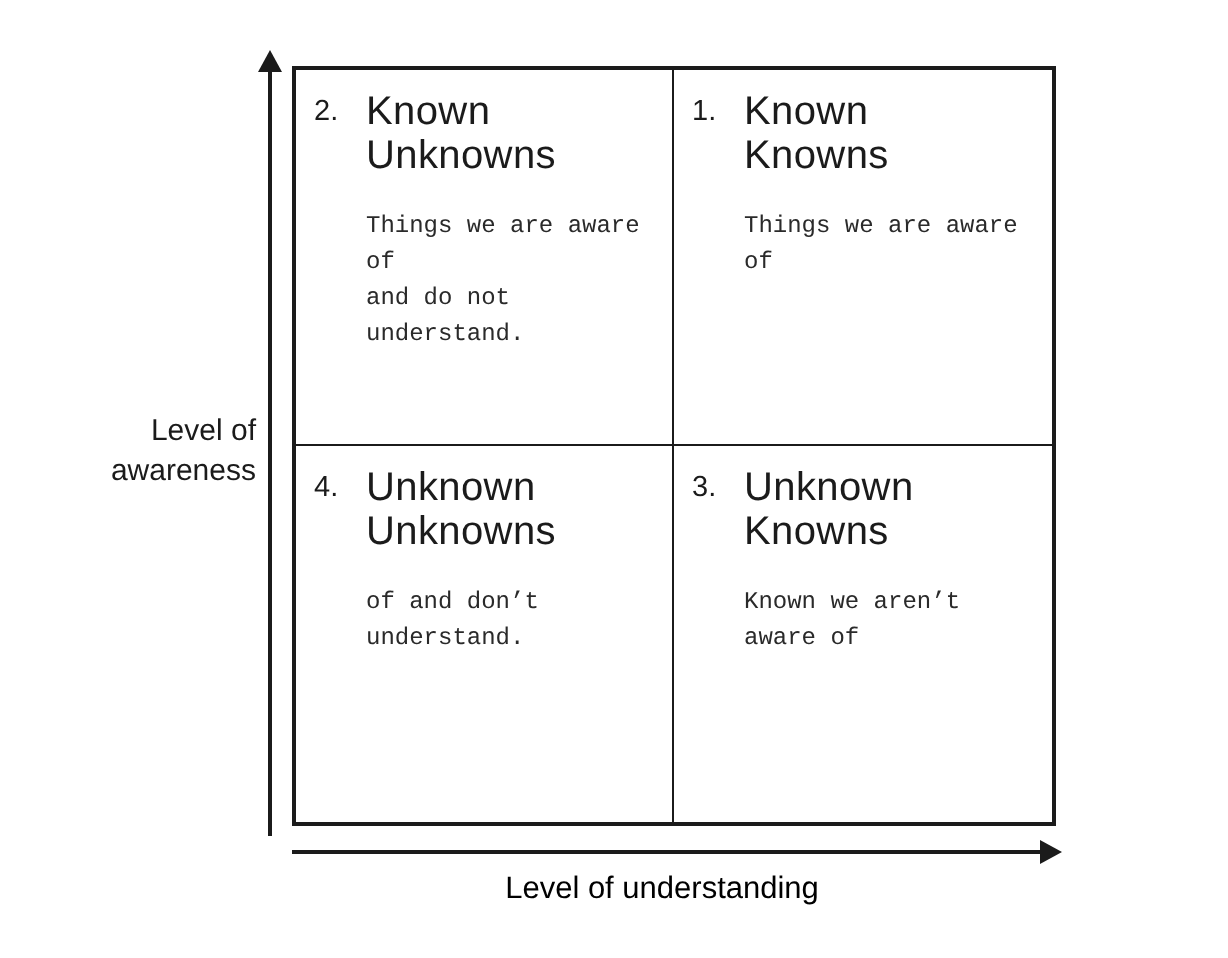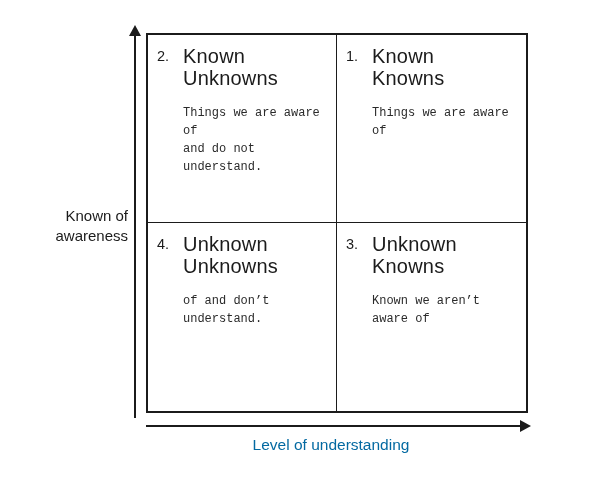--- a/index.html
+++ b/index.html
@@ -67,21 +67,21 @@
     color: #1b1b1b;
   }
   .y-axis-label span { display: block; }
   .x-axis-label {
     position: absolute;
     top: 436px;
     left: 131px;
     width: 400px;
     text-align: center;
     font-size: 15.5px;
-    color: #0369a1;
+    color: #000000;
   }
 
   
   .matrix {
     position: absolute;
     left: 146px;
     top: 33px;
     width: 382px;
     height: 380px;
     box-sizing: border-box;
@@ -127,21 +127,21 @@
   .q-desc span { display: block; }
 </style>
 </head>
 <body>
 
 <div id="canvas">
 
   <div class="y-axis-head"></div>
   <div class="y-axis-line"></div>
   <div class="y-axis-label">
-    <span>Known of</span>
+    <span>Level of</span>
     <span>awareness</span>
   </div>
 
   <div class="x-axis-line"></div>
   <div class="x-axis-head"></div>
   <div class="x-axis-label">Level of understanding</div>
 
   <div class="matrix">
 
     <div class="quadrant q-tl">

